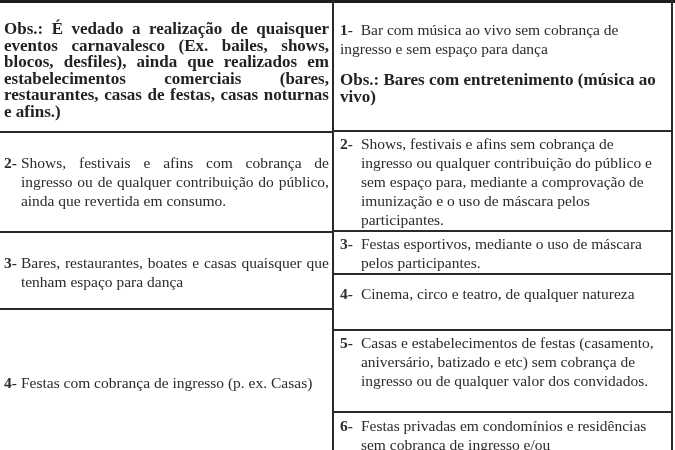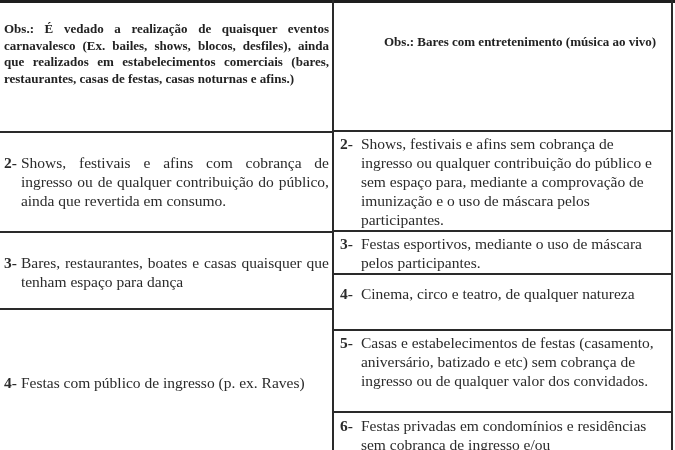--- a/index.html
+++ b/index.html
@@ -42,21 +42,21 @@
       position: absolute;
       box-sizing: border-box;
       font-size: 15.5px;
       line-height: 19px;
     }
     .num {
       font-weight: bold;
     }
     .obs {
       font-weight: bold;
-      font-size: 13px;
+      font-size: 17px;
       line-height: 16.5px;
       color: #222;
     }
     .justify {
       text-align: justify;
       text-align-last: left;
     }
     .hang {
       display: flex;
     }
@@ -95,25 +95,29 @@
     <span class="txt">Shows, festivais e afins com cobrança de ingresso ou de qualquer contribuição do público, ainda que revertida em consumo.</span>
   </div>
 
   <div class="cell hang justify" style="left:4px; top:253px; width:325px;">
     <span class="num">3-</span>
     <span class="txt">Bares, restaurantes, boates e casas quaisquer que tenham espaço para dança</span>
   </div>
 
   <div class="cell hang justify" style="left:4px; top:373px; width:325px;">
     <span class="num">4-</span>
-    <span class="txt">Festas com público de ingresso (p. ex. Raves)</span>
+    <span class="txt">Festas com cobrança de ingresso (p. ex. Casas)</span>
   </div>
 
   <div class="cell" style="left:340px; top:20px; width:325px;">
-    <div class="obs" style="margin-top:14px;margin-left:44px;">
+    <div>
+      <span class="num">1-</span>&nbsp;
+      <span>Bar com música ao vivo sem cobrança de ingresso e sem espaço para dança</span>
+    </div>
+    <div class="obs" style="margin-top:14px;">
       <div>
         <span>Obs.:</span>
         <span>Bares com entretenimento (música ao vivo)</span>
       </div>
     </div>
   </div>
 
   <div class="cell hang" style="left:340px; top:134px; width:320px;">
     <span class="num" style="margin-right:8px;">2-</span>
     <span class="txt">Shows, festivais e afins sem cobrança de ingresso ou qualquer contribuição do público e sem espaço para, mediante a comprovação de imunização e o uso de máscara pelos participantes.</span>

